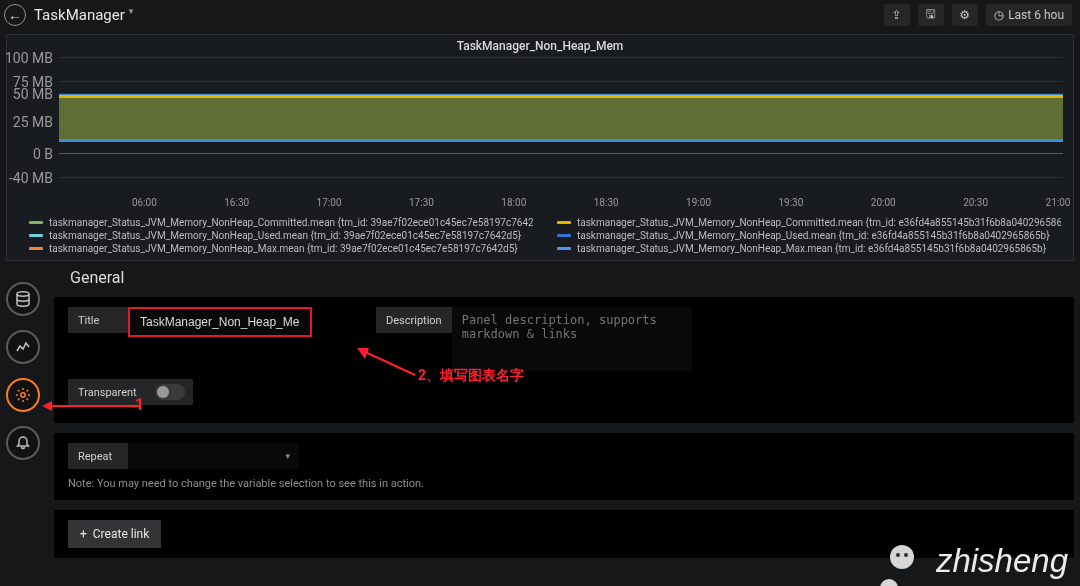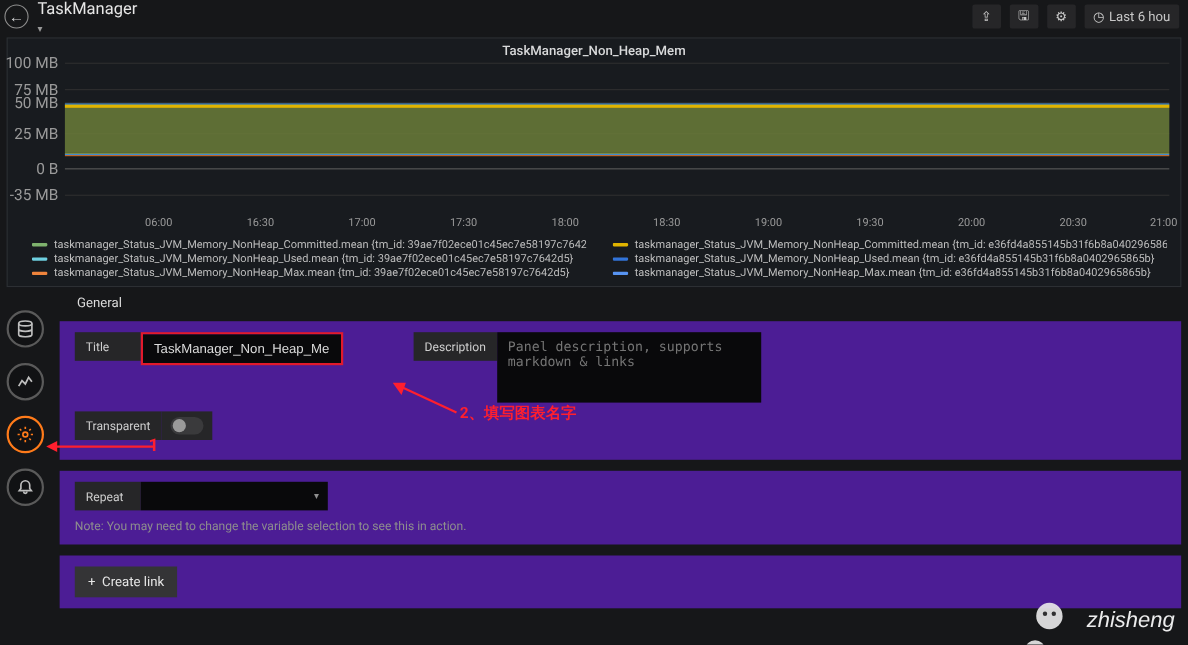--- a/index.html
+++ b/index.html
@@ -16,21 +16,21 @@
   .topbar {
     display: flex; align-items: center; gap: 8px;
     padding: 4px 8px 4px 4px;
     height: 30px;
   }
   .back-btn {
     width: 22px; height: 22px; border-radius: 50%;
     border: 1px solid #8e8e8e; display: flex; align-items: center; justify-content: center;
     color: #d8d9da; font-size: 14px; cursor: pointer;
   }
-  .title-drop { font-size: 15px; color: #e6e6e6; cursor: pointer; display: flex; gap: 4px; flex-direction: column; }
+  .title-drop { font-size: 15px; color: #e6e6e6; cursor: pointer; display: flex; gap: 4px; }
   .title-drop .caret { font-size: 9px; color: #999; }
   .topbar-spacer { flex: 1; }
   .icon-btn {
     width: 26px; height: 22px; background: #262628; display: flex;
     align-items: center; justify-content: center; color: #c7c7c7;
     border-radius: 2px; cursor: pointer; font-size: 12px;
   }
   .time-btn {
     height: 22px; background: #262628; display: flex; align-items: center;
     gap: 4px; padding: 0 8px; border-radius: 2px; cursor: pointer; color: #c7c7c7;
@@ -90,24 +90,24 @@
     color: #bfbfbf; cursor: pointer; background: #111214;
   }
   .tab-circle.active { border-color: #ff7b1a; color: #ff7b1a; }
 
   
   .editor {
     position: absolute; left: 54px; right: 6px; top: 248px; bottom: 0;
     overflow: hidden;
   }
   .section-title {
-    font-size: 12px; color: #dcdcdc; padding: 20px 0 10px 16px;
+    font-size: 16px; color: #dcdcdc; padding: 20px 0 10px 16px;
   }
   .section-group {
-    background: #4c1d95; margin: 0 0 10px 0; padding: 10px 14px;
+    background: #000000; margin: 0 0 10px 0; padding: 10px 14px;
   }
   .form-row { display: flex; align-items: flex-start; gap: 24px; margin-bottom: 8px; }
   .field-label {
     display: flex; align-items: center; height: 26px;
     background: #262628; color: #cfcfcf; font-size: 11px;
     padding: 0 10px; min-width: 60px;
   }
   .text-input {
     height: 26px; background: #09090b; color: #dcdcdc; border: none;
     padding: 0 10px; font-size: 12px;
@@ -145,21 +145,21 @@
   .note { color: #8e8e8e; font-size: 11px; margin-top: 4px; }
   .ann-text { position: absolute; color: #ff1f2e; font-size: 14px; font-weight: 700; pointer-events: none; }
 
   
   .arrow-svg { position: absolute; pointer-events: none; }
 
   
   .watermark {
     position: absolute; right: 12px; bottom: 6px;
     display: flex; align-items: center; gap: 6px; color: #fff;
-    font-size: 20px; font-family: Arial, sans-serif; font-style: italic;
+    font-size: 33px; font-family: Arial, sans-serif; font-style: italic;
     opacity: 0.92; 
   }
   .wm-circle {
     width: 24px; height: 24px; border-radius: 50%; background: #e8e8e8; position: relative;
   }
   .wm-circle.small { width: 18px; height: 18px; margin-left: -10px; margin-top: 10px; }
   .wm-dot { position: absolute; width: 4px; height: 4px; background: #333; border-radius: 50%; }
 </style>
 </head>
 <body>
@@ -202,21 +202,21 @@
     <div class="grid-line" style="top:36px">
         <span class="y-label">50 MB</span>
       </div>
     <div class="grid-line" style="top:64px">
         <span class="y-label">25 MB</span>
       </div>
     <div class="grid-line axis-zero" style="top:96px">
         <span class="y-label">0 B</span>
       </div>
     <div class="grid-line" style="top:120px">
-        <span class="y-label">-35 MB</span>
+        <span class="y-label">-40 MB</span>
       </div>
 
     <div class="series-band band-green"></div>
     <div class="series-band band-yellow"></div>
     <div class="series-band line-olive"></div>
     <div class="series-band line-blue-top"></div>
     <div class="series-band line-blue-bot"></div>
     <div class="series-band line-orange"></div>
   </div>
 

